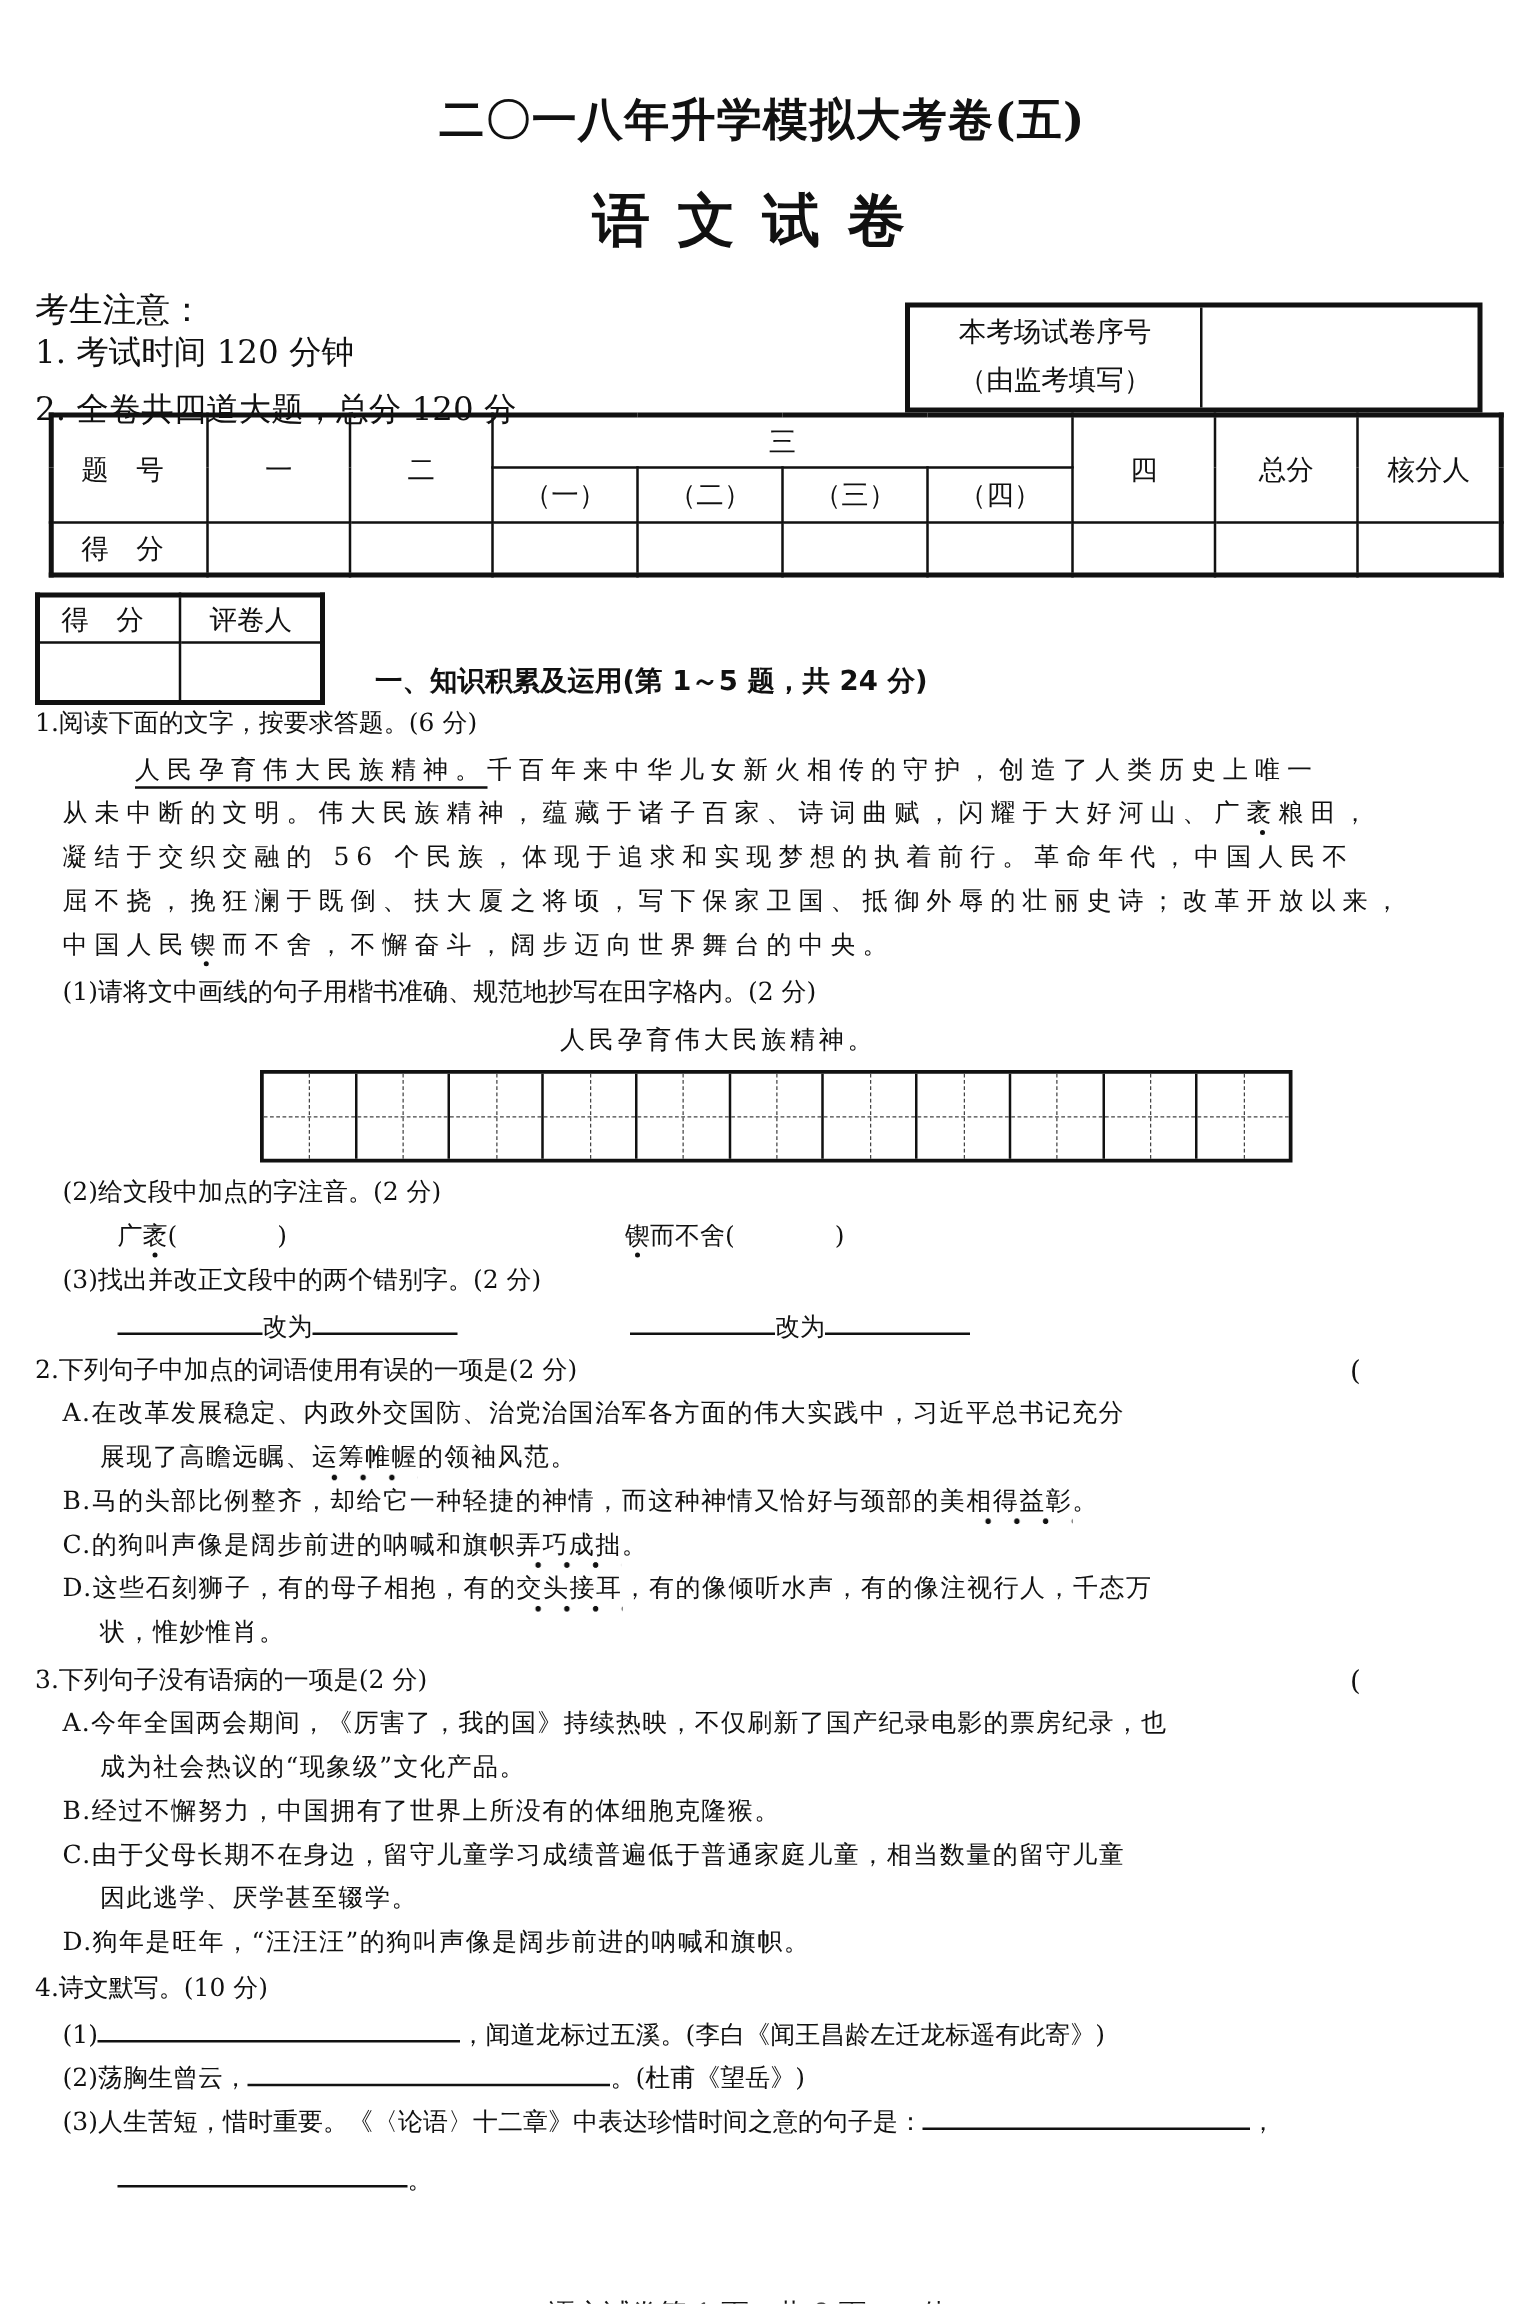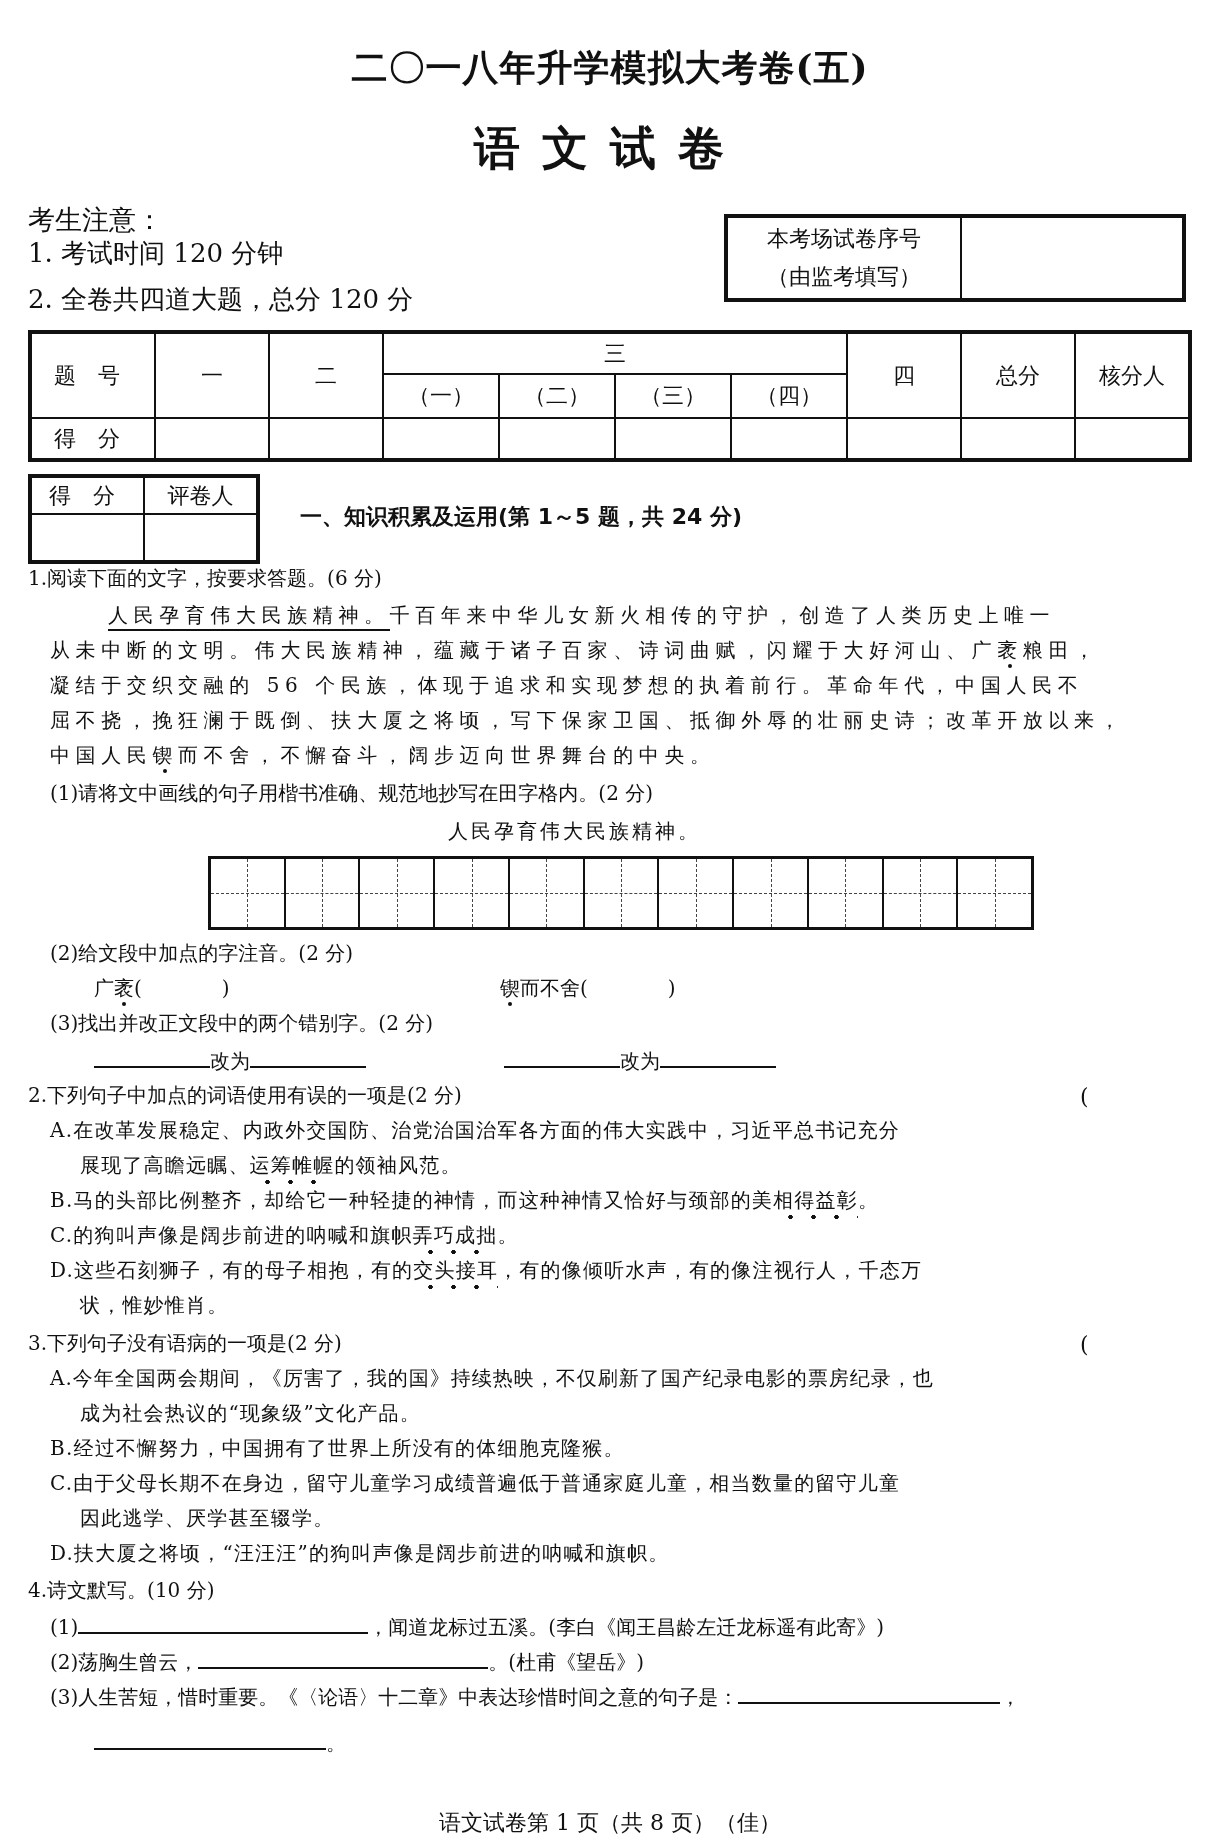--- a/index.html
+++ b/index.html
@@ -1,21 +1,21 @@
 <!DOCTYPE html>
 <html><head>
 <meta charset="utf-8">
 <style>
   html, body { margin: 0; padding: 0; background: #ffffff; }
   body {
     width: 1220px; height: 1843px; position: relative; overflow: hidden;
     font-family: "DejaVu Serif", "Liberation Serif", serif;
     color: #111111;
   }
-  .abs { position: absolute; }
+  .abs { position: absolute; margin-top: 28px; }
   .title1 {
     left: 0; width: 1220px; top: 44px; text-align: center;
     font-size: 36px; font-weight: bold; letter-spacing: 1px;
   }
   .title2 {
     left: 0; width: 1220px; top: 118px; text-align: center;
     font-family: "DejaVu Sans", sans-serif;
     font-size: 46px; font-weight: bold; letter-spacing: 22px;
   }
   .notice-head { left: 28px; top: 202px; font-size: 27px; font-weight: normal; font-family: "DejaVu Sans", sans-serif; }
@@ -24,21 +24,21 @@
     left: 724px; top: 214px; width: 462px; height: 88px;
     border: 4px solid #111; box-sizing: border-box; display: flex;
   }
   .seat-label {
     width: 232px; border-right: 2px solid #111; display: flex; flex-direction: column;
     justify-content: center; align-items: center; font-size: 22px; line-height: 38px;
   }
   .seat-value { flex: 1; }
 
   table.score {
-    position: absolute; left: 28px; top: 330px; width: 1164px;
+    position: absolute; left: 39px; top: 330px; width: 1164px;
     border-collapse: collapse; border: 4px solid #111; font-size: 22px;
   }
   table.score td { border: 2px solid #111; text-align: center; padding: 0; }
   table.score td.rowhead { letter-spacing: 22px; padding-left: 10px; }
 
   table.grader {
     position: absolute; left: 28px; top: 474px; width: 232px; height: 90px;
     border-collapse: collapse; border: 4px solid #111; font-size: 22px;
   }
   table.grader td { border: 2px solid #111; text-align: center; width: 50%; }
@@ -208,21 +208,21 @@
 </div>
 <div class="line" style="left:80px; top:1292px; letter-spacing:1.2px">状，惟妙惟肖。</div>
 
 <div class="line" style="left:28px; top:1330px">3.下列句子没有语病的一项是(2 分)</div>
 <div class="paren-ans" style="left:1080px; top:1330px; letter-spacing:20px">(　　　　)</div>
 <div class="line" style="left:50px; top:1365px; letter-spacing:1px">A.今年全国两会期间，《厉害了，我的国》持续热映，不仅刷新了国产纪录电影的票房纪录，也</div>
 <div class="line" style="left:80px; top:1400px; letter-spacing:1.2px">成为社会热议的“现象级”文化产品。</div>
 <div class="line" style="left:50px; top:1435px; letter-spacing:1.2px">B.经过不懈努力，中国拥有了世界上所没有的体细胞克隆猴。</div>
 <div class="line" style="left:50px; top:1470px; letter-spacing:1.2px">C.由于父母长期不在身边，留守儿童学习成绩普遍低于普通家庭儿童，相当数量的留守儿童</div>
 <div class="line" style="left:80px; top:1505px; letter-spacing:1.2px">因此逃学、厌学甚至辍学。</div>
-<div class="line" style="left:50px; top:1540px; letter-spacing:1.2px">D.扶大厦之将顷，“汪汪汪”的狗叫声像是阔步前进的呐喊和旗帜。</div>
+<div class="line" style="left:50px; top:1540px; letter-spacing:1.2px">D.狗年是旺年，“汪汪汪”的狗叫声像是阔步前进的呐喊和旗帜。</div>
 
 <div class="line" style="left:28px; top:1577px">4.诗文默写。(10 分)</div>
 <div class="line" style="left:50px; top:1612px">
   <span>(1)</span><span class="blank" style="width:290px"></span><span>，闻道龙标过五溪。(李白《闻王昌龄左迁龙标遥有此寄》)</span>
 </div>
 <div class="line" style="left:50px; top:1647px">
   <span>(2)荡胸生曾云，</span><span class="blank" style="width:290px"></span><span>。(杜甫《望岳》)</span>
 </div>
 <div class="line" style="left:50px; top:1682px">
   <span>(3)人生苦短，惜时重要。《〈论语〉十二章》中表达珍惜时间之意的句子是：</span><span class="blank" style="width:262px"></span><span>，</span>

